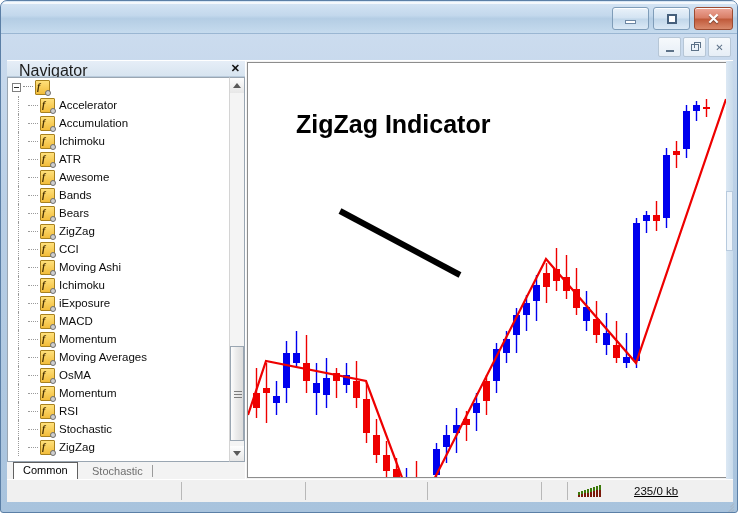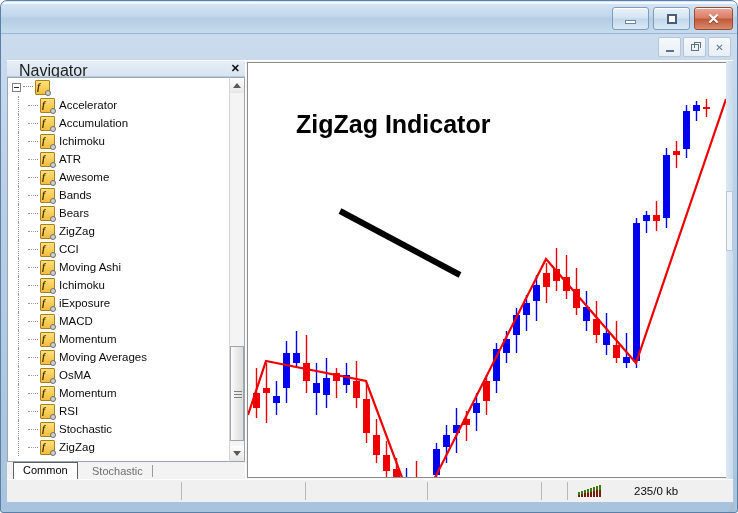--- a/index.html
+++ b/index.html
@@ -160,21 +160,21 @@
   }
   .chart-svg{position:absolute;left:0;top:0;}
   .chart-sb{
     position:absolute;right:0;top:0;width:7px;height:418px;
     background:linear-gradient(to right,#dce8f4,#c9dbeb);
   }
   .chart-sb-thumb{position:absolute;left:0;top:130px;width:7px;height:60px;background:#eef4fa;border:1px solid #b7cade;box-sizing:border-box;}
   
   .statusbar{
     position:absolute;left:6px;top:478px;width:726px;height:22px;
-    background:#f0f0f0;border-top:1px solid #fff;display:flex;align-items:center;
+    background:#f0f0f0;border-top:1px solid #fff;display:flex;align-items:center;text-decoration:underline;
   }
   .status-cell{height:18px;border-right:1px solid #b8b8b8;box-sizing:border-box;}
   .status-sig{width:28px;height:12px;display:flex;align-items:flex-end;gap:1px;margin-left:10px;}
   .status-sig i{display:block;width:2px;}
   .status-text{font-size:11.5px;color:#0b0b0b;margin-left:28px;}
   .resize-grip{
     position:absolute;right:3px;bottom:2px;width:14px;height:14px;
   }
   .resize-grip i{position:absolute;right:0;background:#a8b6c4;height:1px;transform:rotate(-45deg);transform-origin:right center;}
 </style>

